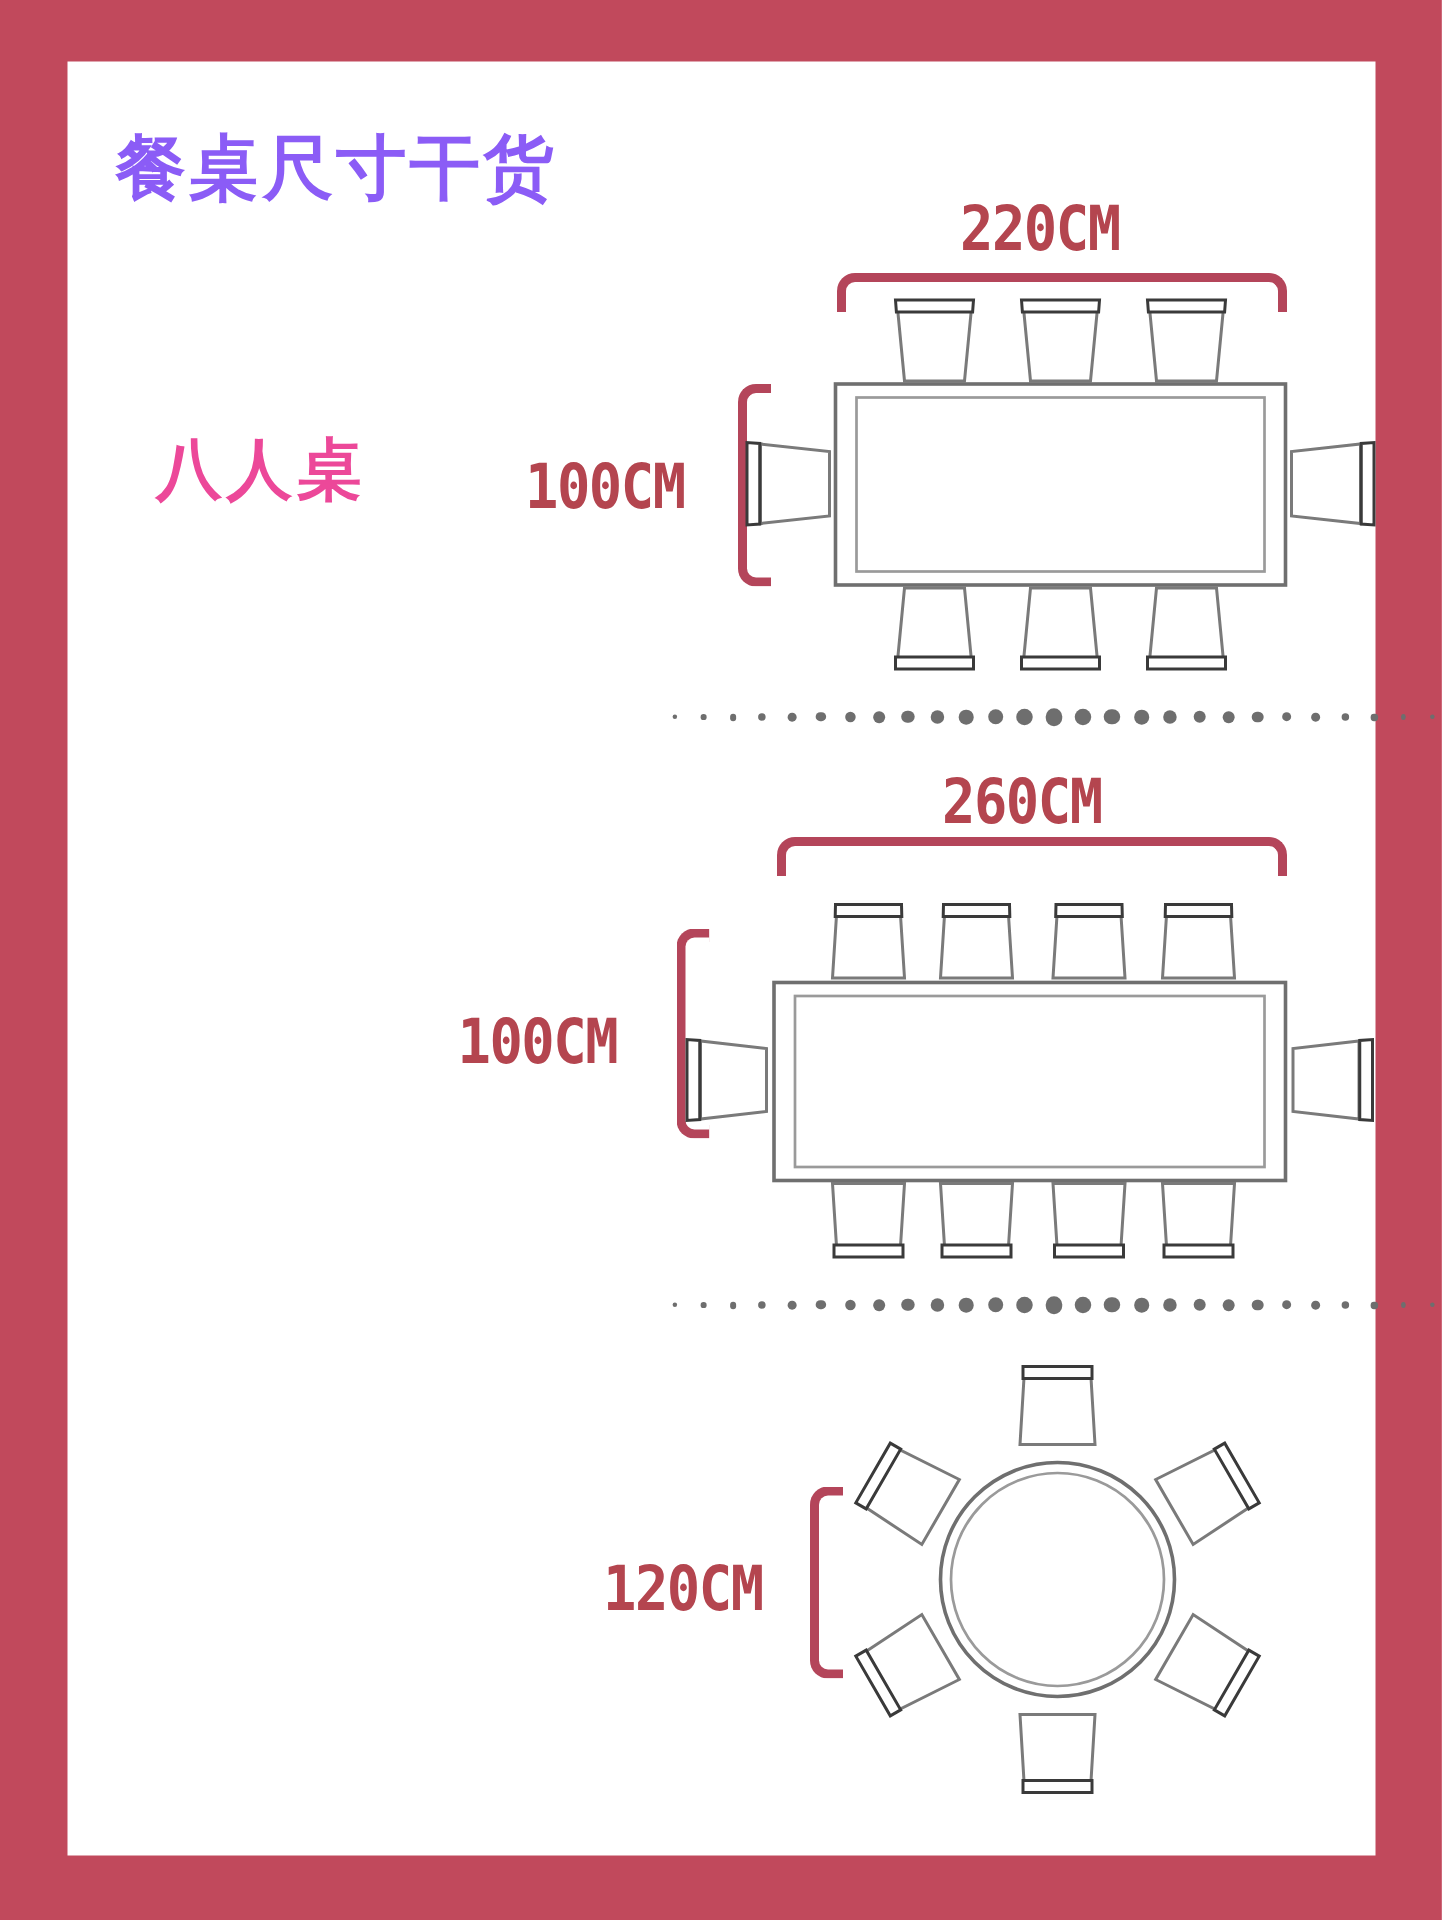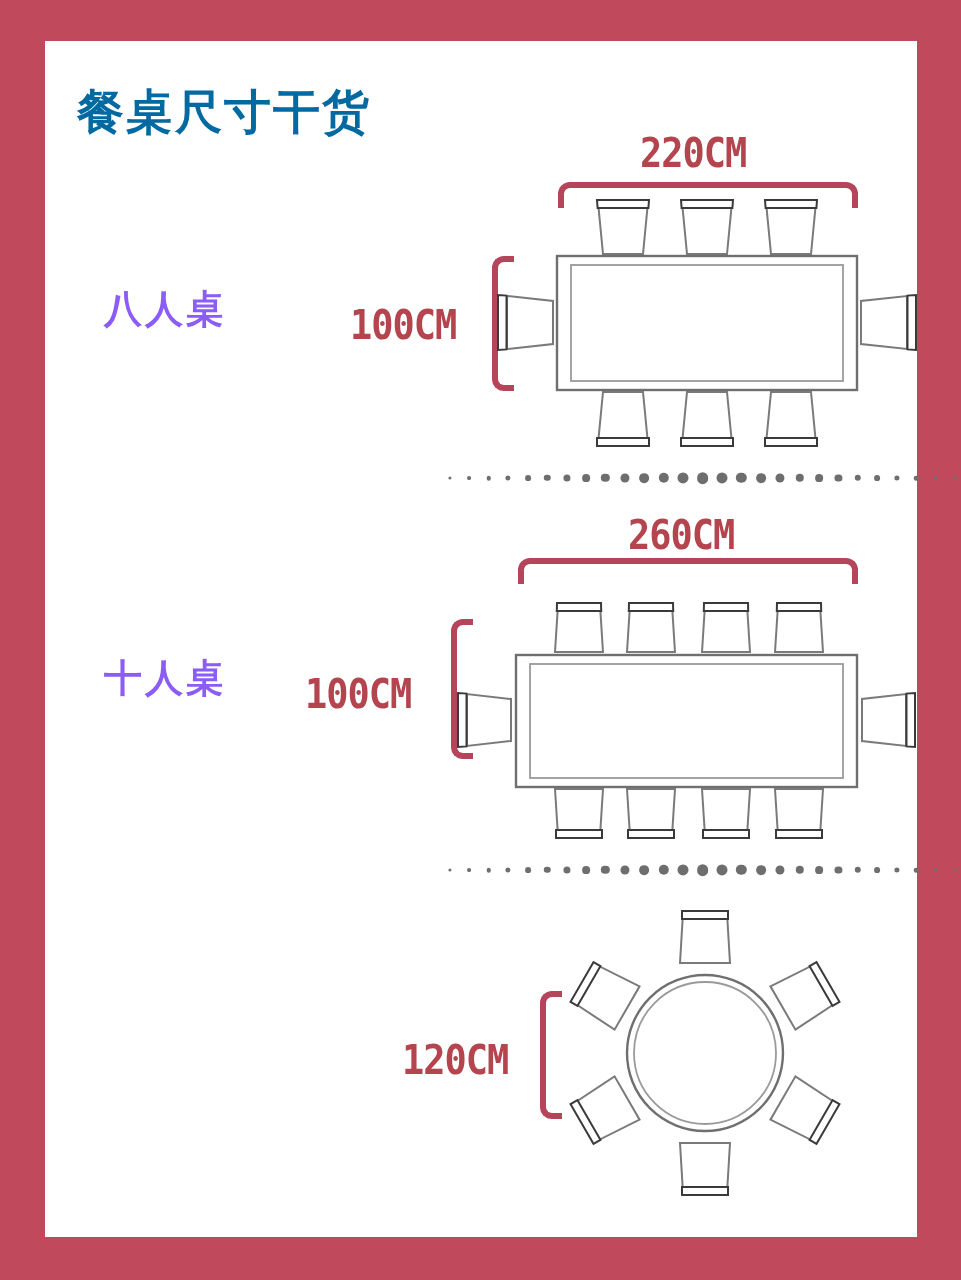--- a/index.html
+++ b/index.html
@@ -29,32 +29,32 @@
   }
 
   
   .title {
     position: absolute;
     left: 32px;
     top: 40px;
     font-size: 47px;
     font-weight: 900;
     letter-spacing: 2px;
-    color: #0369a1;
+    color: #8b5cf6;
     font-family: "DejaVu Sans", "Liberation Sans", sans-serif;
     white-space: nowrap;
   }
 
   
   .row-label {
     position: absolute;
-    font-size: 38px;
+    font-size: 44px;
     font-weight: 900;
     letter-spacing: 3px;
-    color: #8b5cf6;
+    color: #ec4899;
     font-family: Liberation Mono, monospace;
     white-space: nowrap;
   }
   .row-label.r1 { left: 59px;  top: 243px; }
   .row-label.r2 { left: 59px;  top: 612px; }
   .row-label.r3 { left: 59px;  top: 968px; }
 
   
   .dim {
     position: absolute;
@@ -205,21 +205,20 @@
         <span style="width: 7.77692px; height: 7.77692px; left: 369.038px; background: rgb(110, 110, 110);"></span>
         <span style="width: 7.12308px; height: 7.12308px; left: 388.462px; background: rgb(110, 110, 110);"></span>
         <span style="width: 6.46923px; height: 6.46923px; left: 407.885px; background: rgb(110, 110, 110);"></span>
         <span style="width: 5.81538px; height: 5.81538px; left: 427.308px; background: rgb(110, 110, 110);"></span>
         <span style="width: 5.16154px; height: 5.16154px; left: 446.731px; background: rgb(110, 110, 110);"></span>
         <span style="width: 4.50769px; height: 4.50769px; left: 466.154px; background: rgb(110, 110, 110);"></span>
         <span style="width: 3.85385px; height: 3.85385px; left: 485.577px; background: rgb(110, 110, 110);"></span>
         <span style="width: 3.2px; height: 3.2px; left: 505px; background: rgb(110, 110, 110);"></span>
       </div>
 
-    <div class="row-label r2">十人桌</div>
 
     <div class="dim dim-top d260">260CM</div>
     <div class="dim dim-side d100b">100CM</div>
 
     <div class="bracket-h b260"></div>
     <div class="bracket-v bv2"></div>
 
     <svg class="diagram dg2" width="500" height="320" viewBox="0 0 500 320">
 
       <g>

